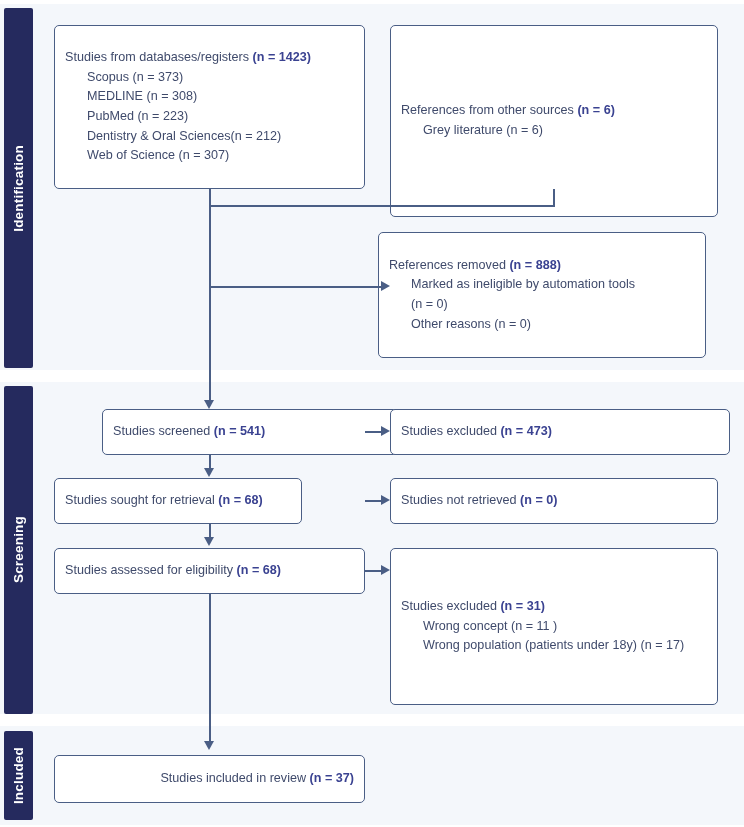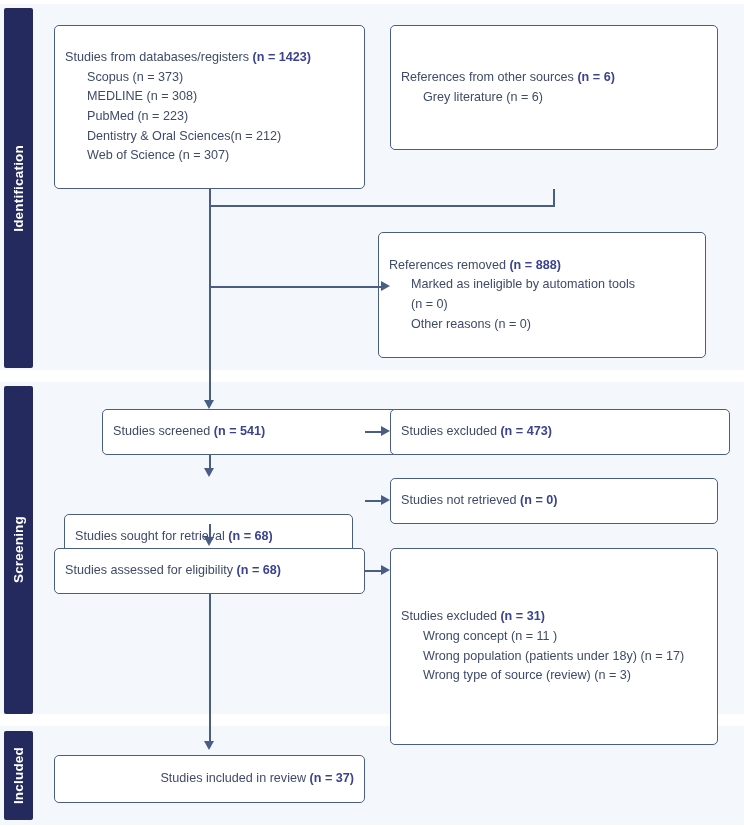--- a/index.html
+++ b/index.html
@@ -123,21 +123,21 @@
 
   <div class="box" style="left:54px; top:25px; width:311px; height:164px;">
       <div class="box-line">Studies from databases/registers <b>(n = 1423)</b></div>
       <div class="box-line sub">Scopus (n = 373)</div>
       <div class="box-line sub">MEDLINE (n = 308)</div>
       <div class="box-line sub">PubMed (n = 223)</div>
       <div class="box-line sub">Dentistry &amp; Oral Sciences(n = 212)</div>
       <div class="box-line sub">Web of Science (n = 307)</div>
     </div>
 
-  <div class="box" style="left:390px; top:25px; width:328px; height:125px;">
+  <div class="box" style="left:390px; top:25px; width:328px; height:192px;">
       <div class="box-line">References from other sources <b>(n = 6)</b></div>
       <div class="box-line sub">Grey literature (n = 6)</div>
     </div>
 
   <div class="box" style="left:378px; top:232px; width:328px; height:126px;">
       <div class="box-line">References removed <b>(n = 888)</b></div>
       <div class="box-line sub">Marked as ineligible by automation tools</div>
       <div class="box-line sub">(n = 0)</div>
       <div class="box-line sub">Other reasons (n = 0)</div>
     </div>
@@ -158,43 +158,42 @@
       <div class="box-line">Studies screened <b>(n = 541)</b></div>
     </div>
 
   <div class="box" style="left:390px; top:409px; width:340px; height:46px;">
       <div class="box-line">Studies excluded <b>(n = 473)</b></div>
     </div>
 
   <div class="hline" style="left:365px; top:431px; width:17px;"></div>
   <div class="arrow-right" style="left:381px; top:426px;"></div>
 
-  <div class="box" style="left:64px; top:478px; width:289px; height:46px;margin-top:36px;">
+  <div class="box" style="left:54px; top:478px; width:248px; height:46px;">
       <div class="box-line">Studies sought for retrieval <b>(n = 68)</b></div>
     </div>
 
   <div class="box" style="left:390px; top:478px; width:328px; height:46px;">
       <div class="box-line">Studies not retrieved <b>(n = 0)</b></div>
     </div>
 
   <div class="vline" style="left:209px; top:455px; height:14px;"></div>
   <div class="arrow-down" style="left:204px; top:468px;"></div>
 
   <div class="hline" style="left:365px; top:500px; width:17px;"></div>
   <div class="arrow-right" style="left:381px; top:495px;"></div>
 
   <div class="box" style="left:54px; top:548px; width:311px; height:46px;">
       <div class="box-line">Studies assessed for eligibility <b>(n = 68)</b></div>
     </div>
 
-  <div class="box" style="left:390px; top:548px; width:328px; height:197px;">
+  <div class="box" style="left:390px; top:548px; width:328px; height:157px;">
       <div class="box-line">Studies excluded <b>(n = 31)</b></div>
       <div class="box-line sub">Wrong concept (n = 11 )</div>
       <div class="box-line sub">Wrong population (patients under 18y) (n = 17)</div>
-      <div class="box-line sub">Wrong type of source (review) (n = 3)</div>
     </div>
 
   <div class="vline" style="left:209px; top:524px; height:14px;"></div>
   <div class="arrow-down" style="left:204px; top:537px;"></div>
 
   <div class="hline" style="left:365px; top:570px; width:17px;"></div>
   <div class="arrow-right" style="left:381px; top:565px;"></div>
 
   <div class="vline" style="left:209px; top:594px; height:148px;"></div>
   <div class="arrow-down" style="left:204px; top:741px;"></div>

